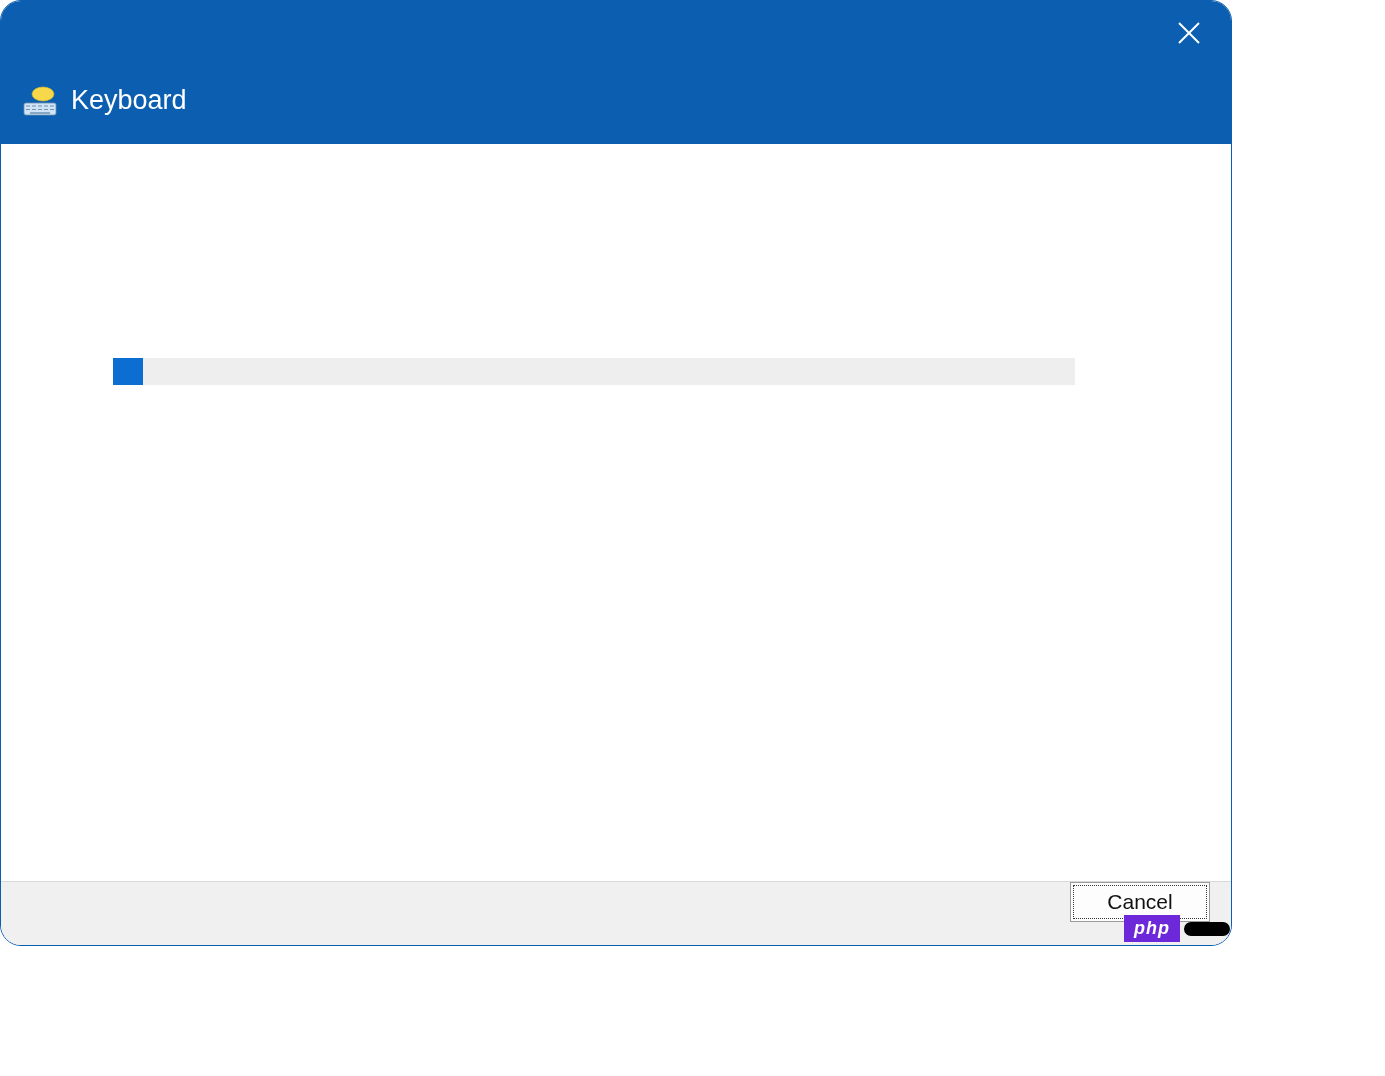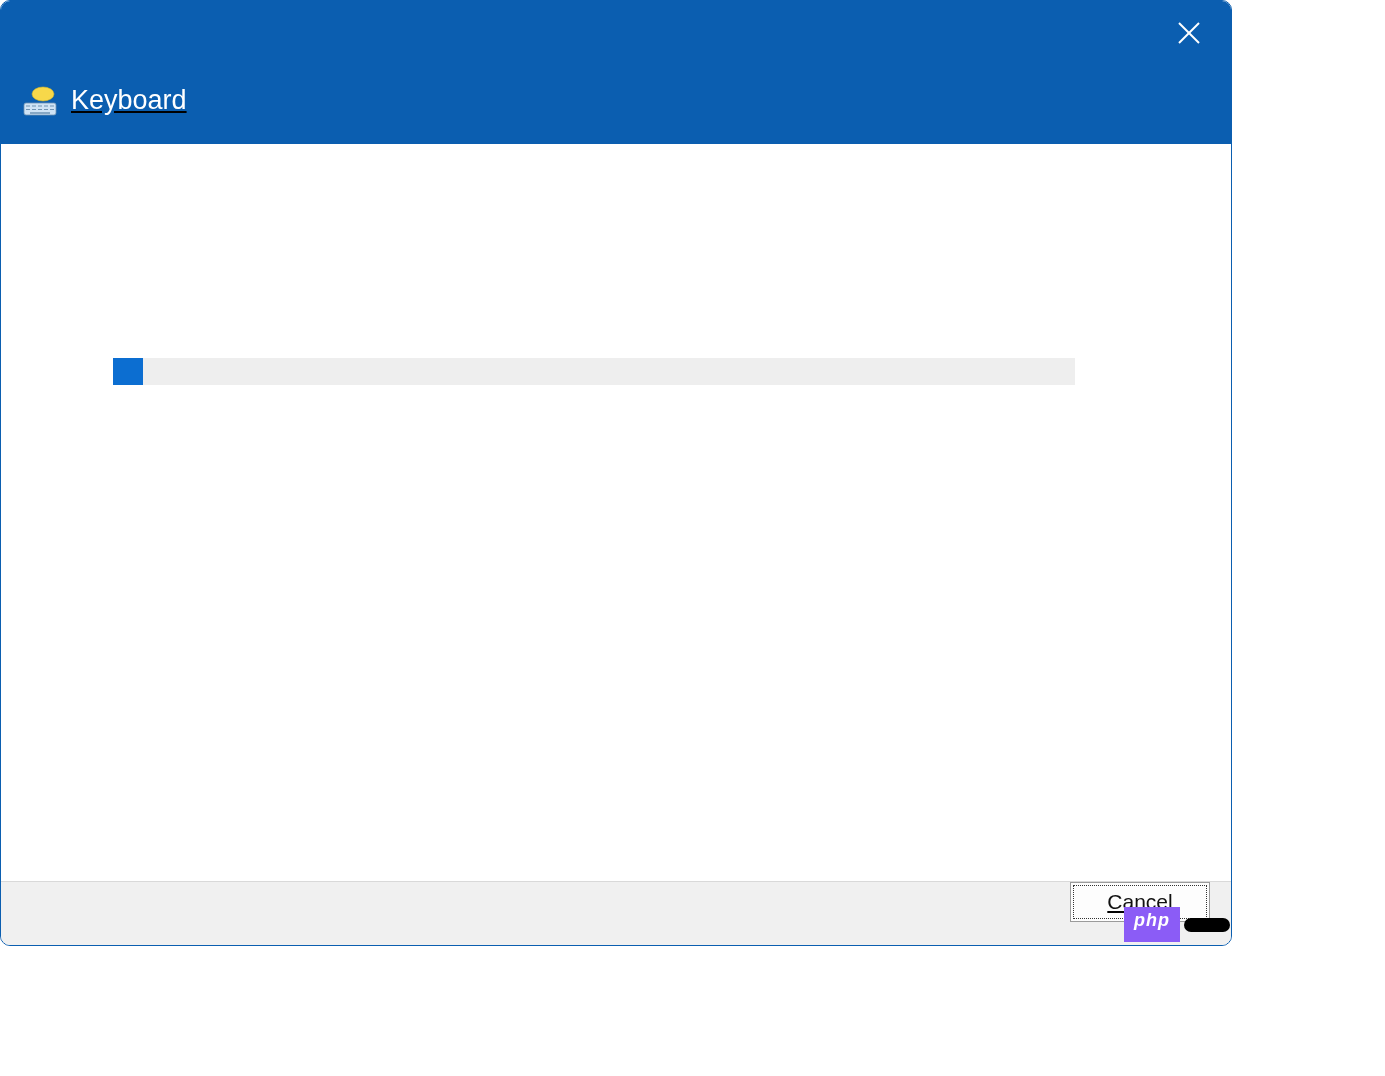--- a/index.html
+++ b/index.html
@@ -15,26 +15,25 @@
       position: relative;
       overflow: hidden;
     }
     .window-frame {
       position: absolute;
       top: 0;
       left: 0;
       width: 1232px;
       height: 946px;
       border: 1px solid #0b5eb0;
-      border-radius: 10px;
+      border-radius: 21px;
       overflow: hidden;
       background: #ffffff;
       display: flex;
       flex-direction: column;
-      text-decoration: underline;
     }
     .title-bar {
       background: #0b5eb0;
       height: 143px;
       position: relative;
       display: flex;
       align-items: flex-end;
       padding: 0 0 28px 22px;
     }
     .close-icon {
@@ -116,26 +115,26 @@
     }
     .watermark {
       position: absolute;
       bottom: 134px;
       right: 155px;
       display: flex;
       align-items: center;
       gap: 4px;
     }
     .php-badge {
-      background: #8b5cf6;
+      background: #6d28d9;
       color: #ffffff;
       font-size: 18px;
       font-style: italic;
       font-weight: 600;
-      padding: 3px 10px 11px 10px;
+      padding: 3px 10px 3px 10px;
       letter-spacing: 1px;
       font-family: "Segoe UI", sans-serif;
     }
     .black-pill {
       width: 46px;
       height: 14px;
       background: #000000;
       border-radius: 7px;
     }
   </style>

